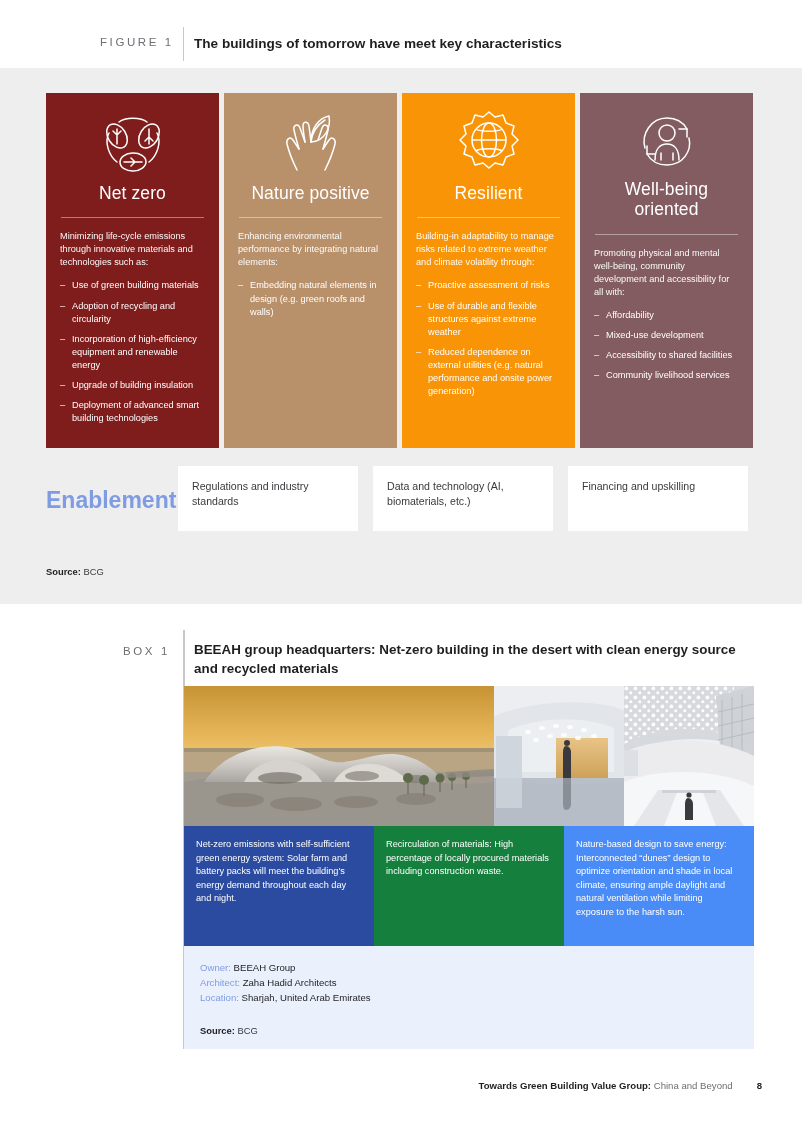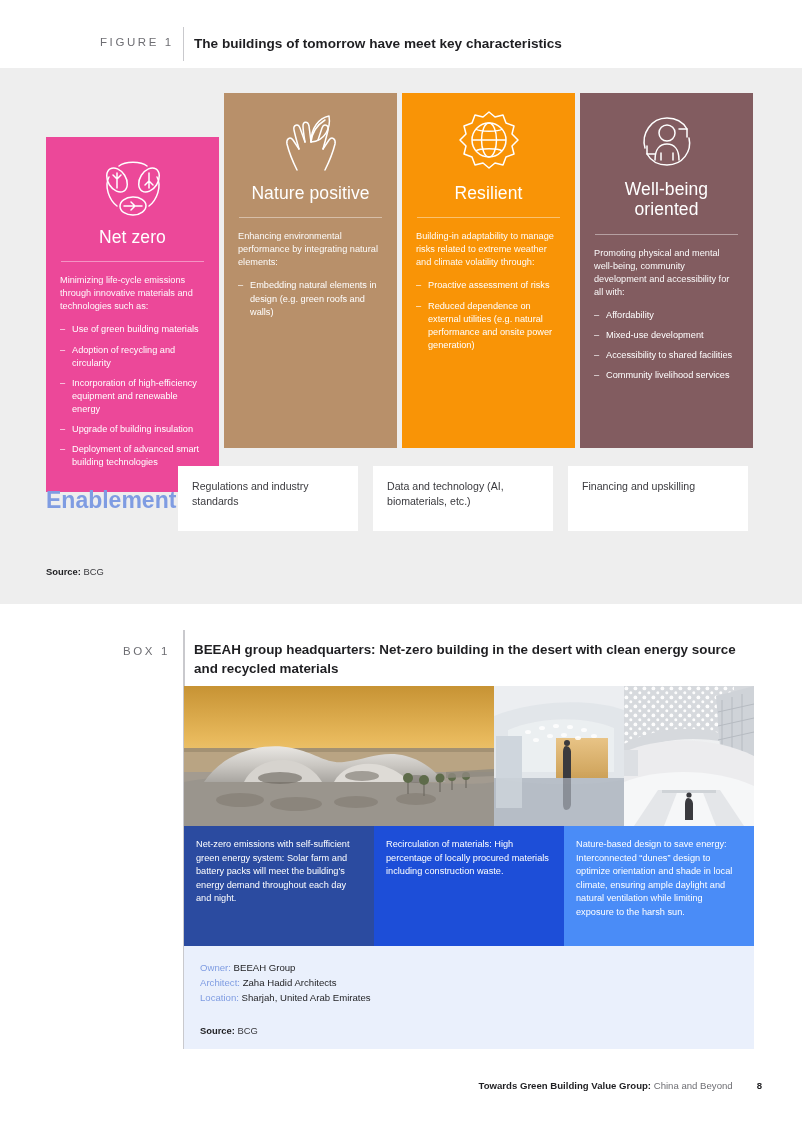--- a/index.html
+++ b/index.html
@@ -130,21 +130,21 @@
   <div class="fig-header">
     <div class="fig-label">FIGURE 1</div>
     <div class="fig-rule"></div>
     <div class="fig-title">The buildings of tomorrow have meet key characteristics</div>
   </div>
 
   <div class="fig-body">
 
     <div class="cards">
 
-      <div class="card" id="card0" style="background: #ec4899; margin-top: 44px;">
+      <div class="card" id="card0" style="background: #7f1d1d;">
         <div class="card-icon">
           <svg width="72" height="68" viewBox="0 0 72 68" fill="none" stroke="#ffffff" stroke-width="1.5">
             <path d="M22 14 C28 9, 44 9, 50 14" stroke-linecap="round"></path>
             <path d="M60 25 C65 34, 60 48, 52 54" stroke-linecap="round"></path>
             <path d="M20 54 C12 48, 7 34, 12 25" stroke-linecap="round"></path>
             <ellipse cx="20" cy="28" rx="9" ry="13" transform="rotate(-32 20 28)"></ellipse>
             <path d="M20 36 L20 21 M20 27 L16 23 M20 27 L24 23" stroke-linecap="round"></path>
             <ellipse cx="52" cy="28" rx="9" ry="13" transform="rotate(32 52 28)"></ellipse>
             <path d="M52 21 L52 36 M52 29 L48 33 M52 29 L56 33" stroke-linecap="round"></path>
             <ellipse cx="36" cy="54" rx="13" ry="9" transform="rotate(-2 36 54)"></ellipse>
@@ -192,20 +192,21 @@
             <path d="M19 32 L53 32"></path>
             <path d="M22.5 21 C27 24, 45 24, 49.5 21"></path>
             <path d="M22.5 43 C27 40, 45 40, 49.5 43"></path>
           </svg>
         </div>
         <div class="card-title">Resilient</div>
         <div class="card-divider"></div>
         <div class="card-intro">Building-in adaptability to manage risks related to extreme weather and climate volatility through:</div>
         <ul class="card-list">
           <li>Proactive assessment of risks</li>
+          <li>Use of durable and flexible structures against extreme weather</li>
           <li>Reduced dependence on external utilities (e.g. natural performance and onsite power generation)</li>
         </ul>
       </div>
 
       <div class="card" id="card3" style="background: rgb(130, 92, 96);">
         <div class="card-icon">
           <svg width="72" height="68" viewBox="0 0 72 68" fill="none" stroke="#ffffff" stroke-width="1.5">
             <path d="M14 40 C10 26, 20 10, 36 10 C45 10, 52 14, 56 21" stroke-linecap="round"></path>
             <path d="M56 21 L48 21 M56 21 L56 29" stroke-linecap="round"></path>
             <path d="M58 30 C61 43, 52 57, 36 57 C27 57, 20 53, 16 46" stroke-linecap="round"></path>
@@ -377,21 +378,21 @@
             <path d="M64 112 C62 112 61 115 61 118 L61 134 L69 134 L69 118 C69 115 67 112 64 112 Z"></path>
             <circle cx="65" cy="109" r="2.6"></circle>
           </g>
           <rect x="0" y="64" width="14" height="26" fill="#dcdfe3"></rect>
         </svg>
       </div>
     </div>
 
     <div class="captions">
       <div class="caption caption-1" id="cap0" style="background: rgb(43, 75, 160);">Net-zero emissions with self-sufficient green energy system: Solar farm and battery packs will meet the building's energy demand throughout each day and night.</div>
-      <div class="caption caption-2" id="cap1" style="background: #1d4ed8;">Recirculation of materials: High percentage of locally procured materials including construction waste.</div>
+      <div class="caption caption-2" id="cap1" style="background: #15803d;">Recirculation of materials: High percentage of locally procured materials including construction waste.</div>
       <div class="caption caption-3" id="cap2" style="background: rgb(74, 140, 247);">Nature-based design to save energy: Interconnected “dunes” design to optimize orientation and shade in local climate, ensuring ample daylight and natural ventilation while limiting exposure to the harsh sun.</div>
     </div>
 
     <div class="meta-panel">
       <div class="meta-row"><span class="meta-key">Owner:</span><span> BEEAH Group</span></div>
       <div class="meta-row"><span class="meta-key">Architect:</span><span> Zaha Hadid Architects</span></div>
       <div class="meta-row"><span class="meta-key">Location:</span><span> Sharjah, United Arab Emirates</span></div>
       <div class="meta-source"><b>Source:</b><span> BCG</span></div>
     </div>
   </div>

